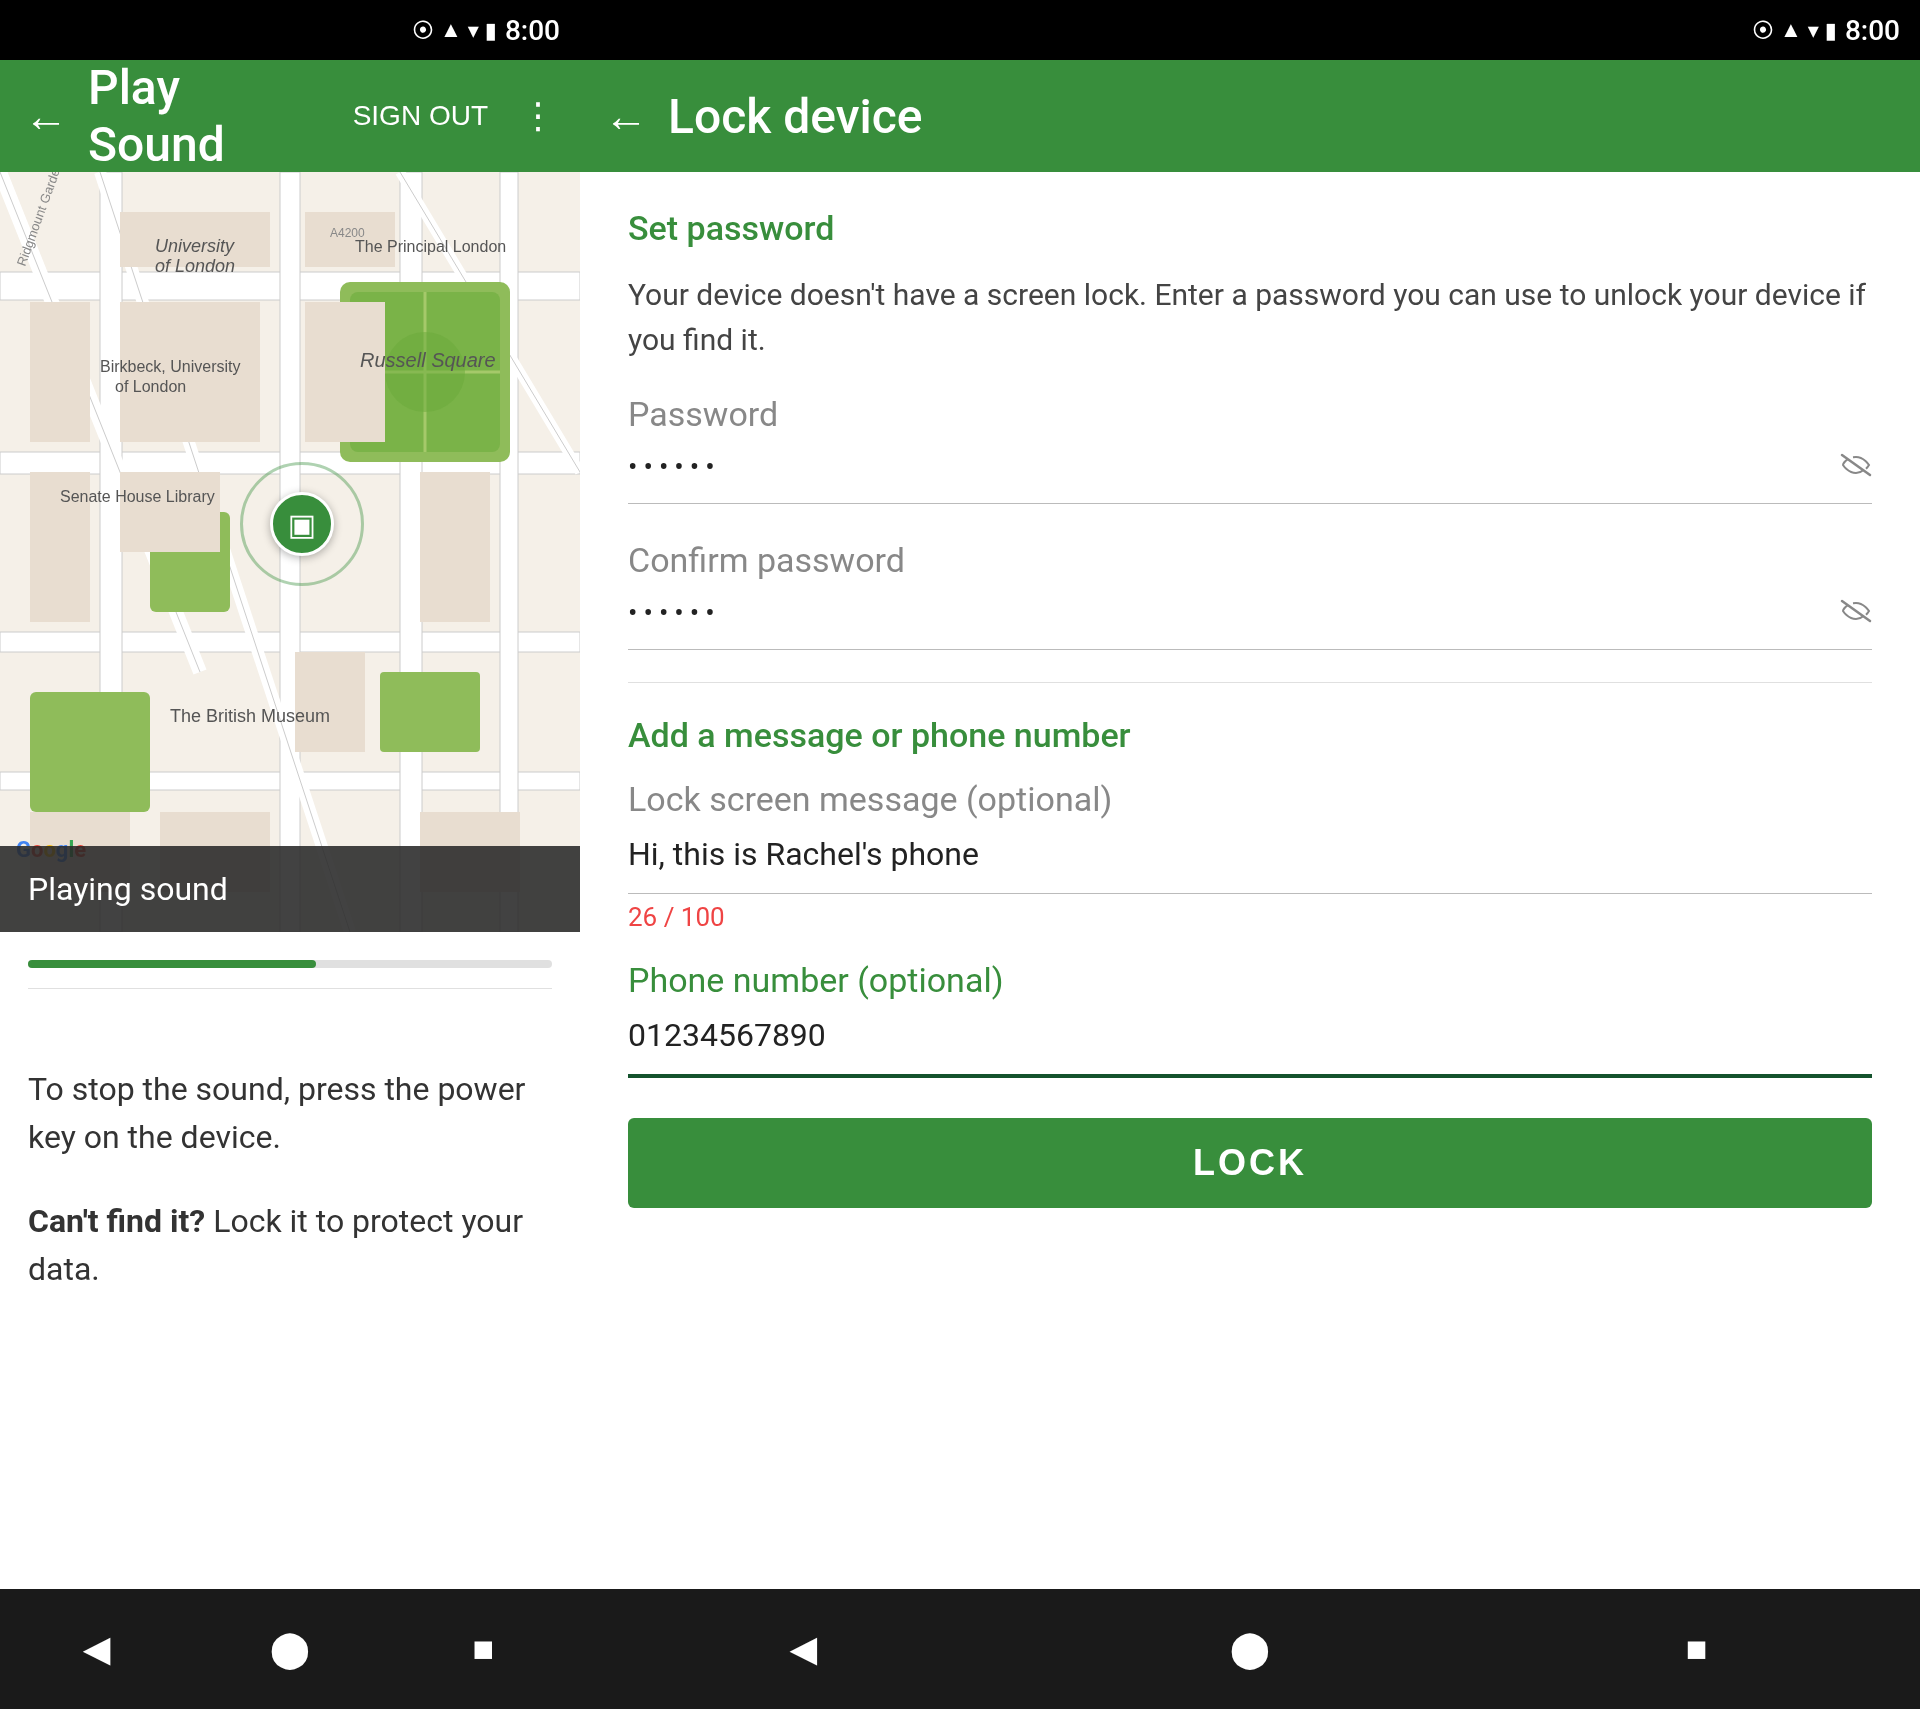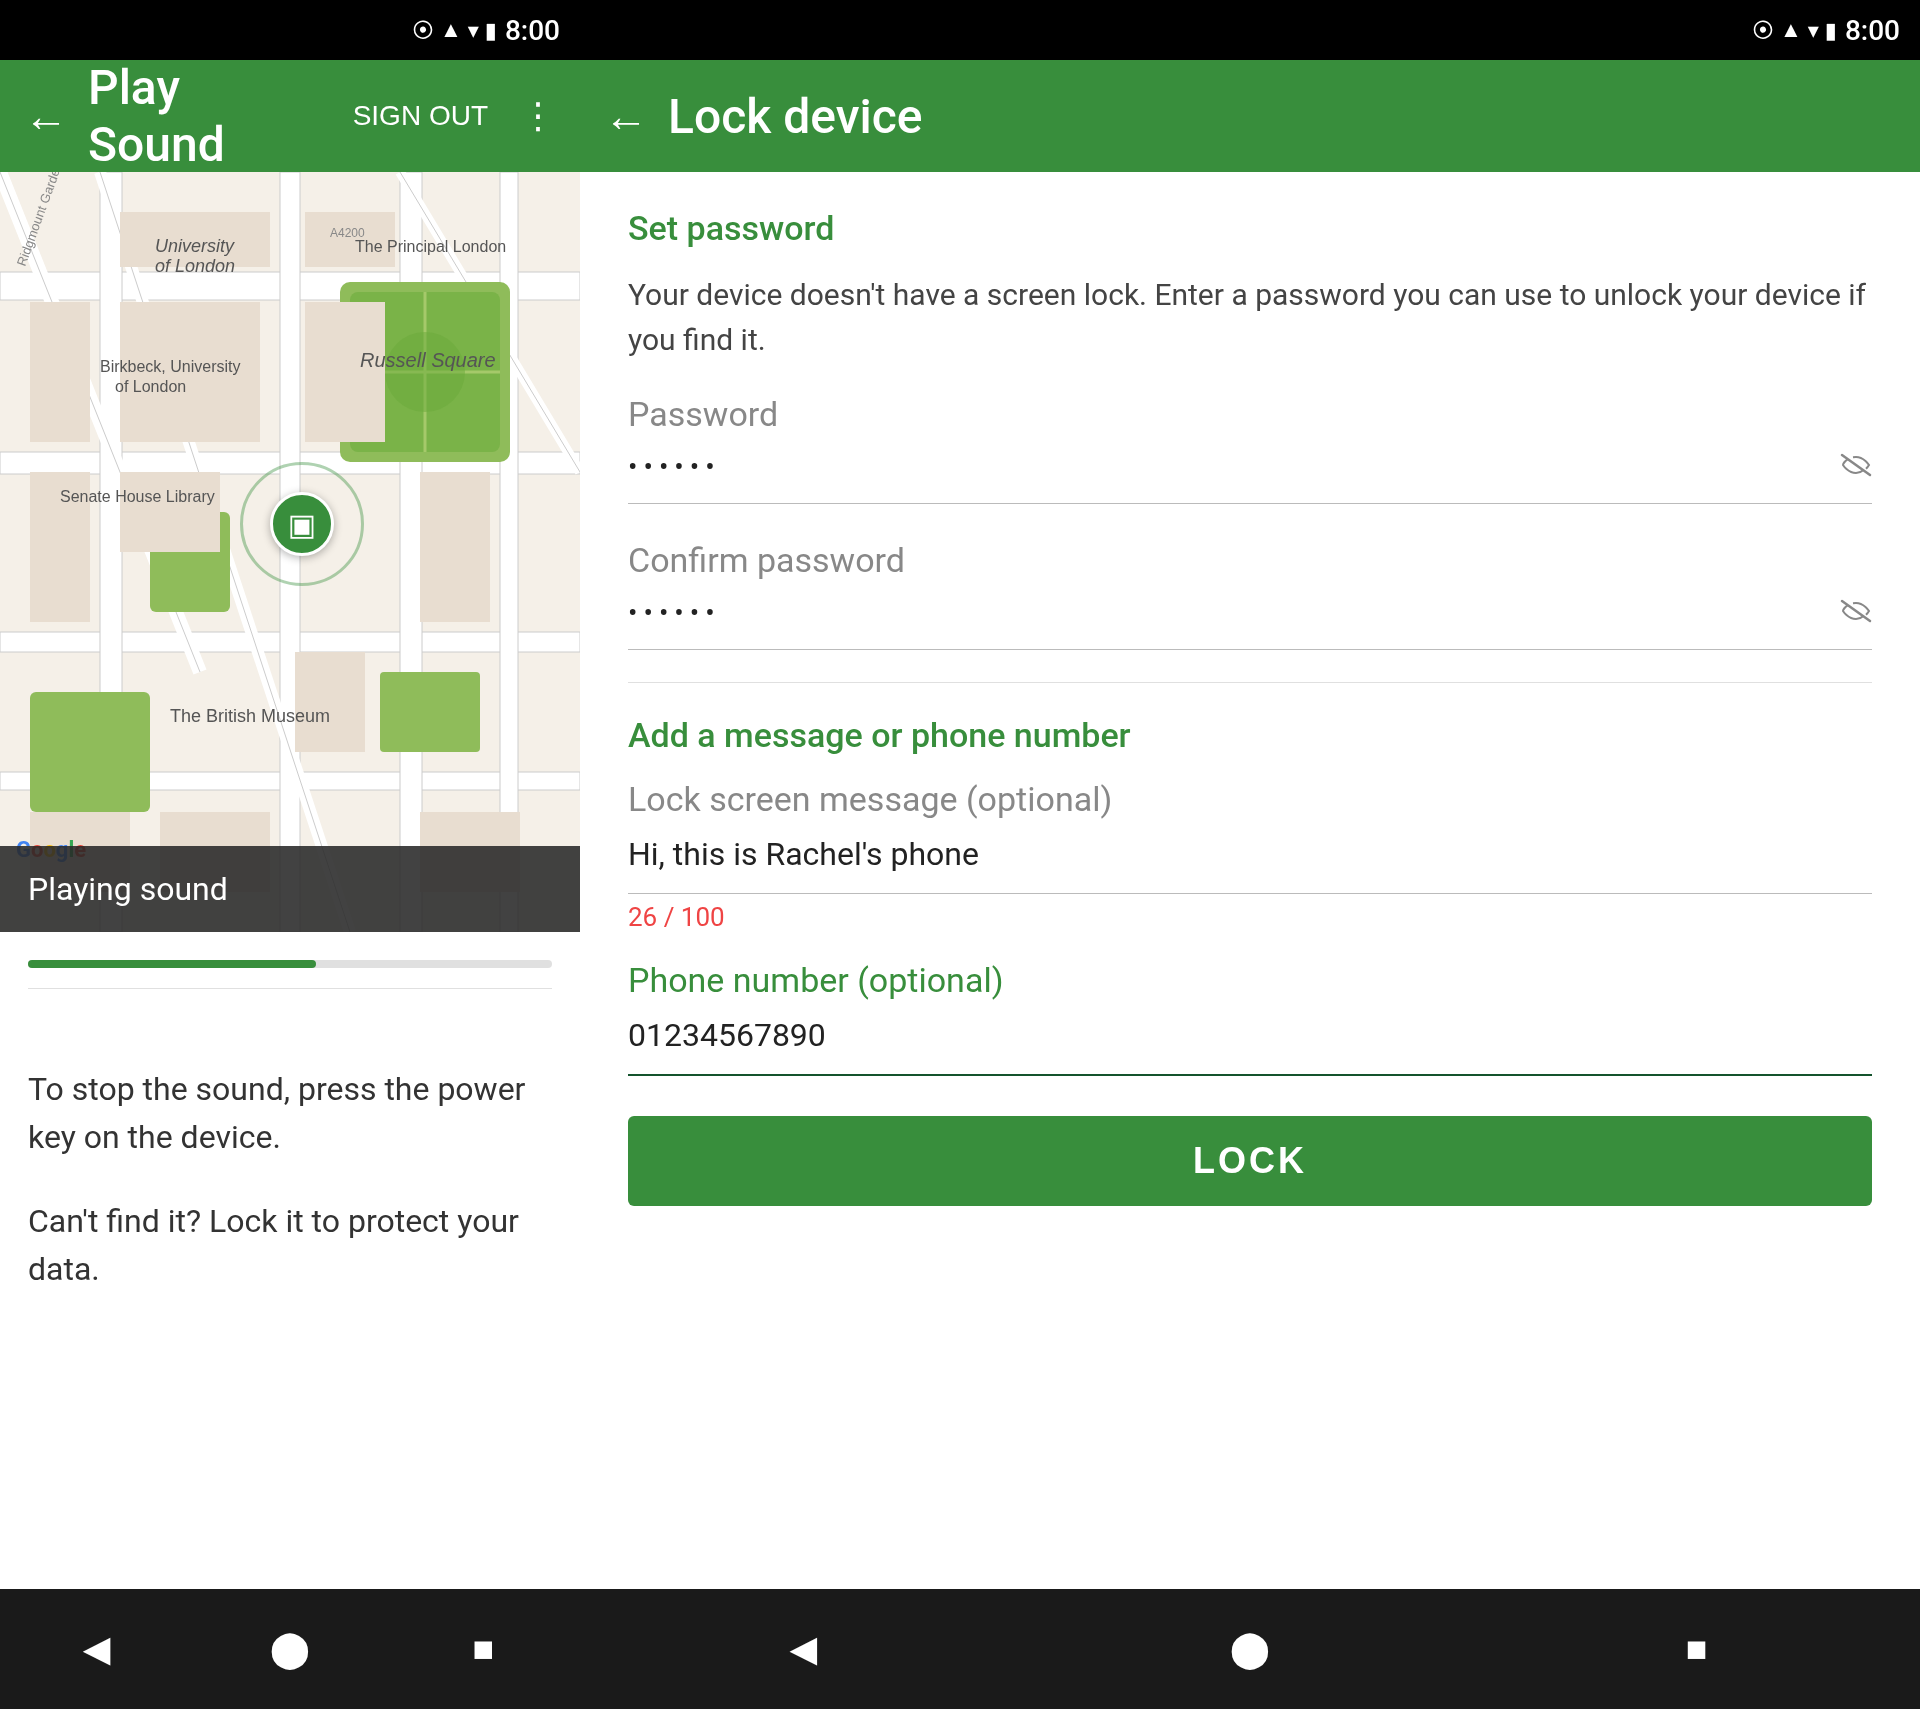--- a/index.html
+++ b/index.html
@@ -158,21 +158,21 @@
       color: #333;
       line-height: 1.5;
       margin-bottom: 36px;
     }
     .cant-find-text {
       font-size: 32px;
       color: #333;
       line-height: 1.5;
     }
     .cant-find-text strong {
-      font-weight: 400;
+      font-weight: 700;
     }
 
     
     .nav-bar {
       height: 120px;
       background: #1a1a1a;
       display: flex;
       align-items: center;
       justify-content: space-around;
       margin-top: auto;
@@ -221,21 +221,21 @@
 
     .input-row {
       display: flex;
       align-items: center;
       border-bottom: 1px solid #bbb;
       padding-bottom: 12px;
       margin-bottom: 8px;
       position: relative;
     }
     .input-row.active {
-      border-bottom: 2px solid #14532d;
+      border-bottom: 4px solid #14532d;
     }
 
     .password-dots {
       font-size: 28px;
       color: #222;
       letter-spacing: 6px;
       flex: 1;
       padding: 8px 0;
     }
     .eye-icon {

